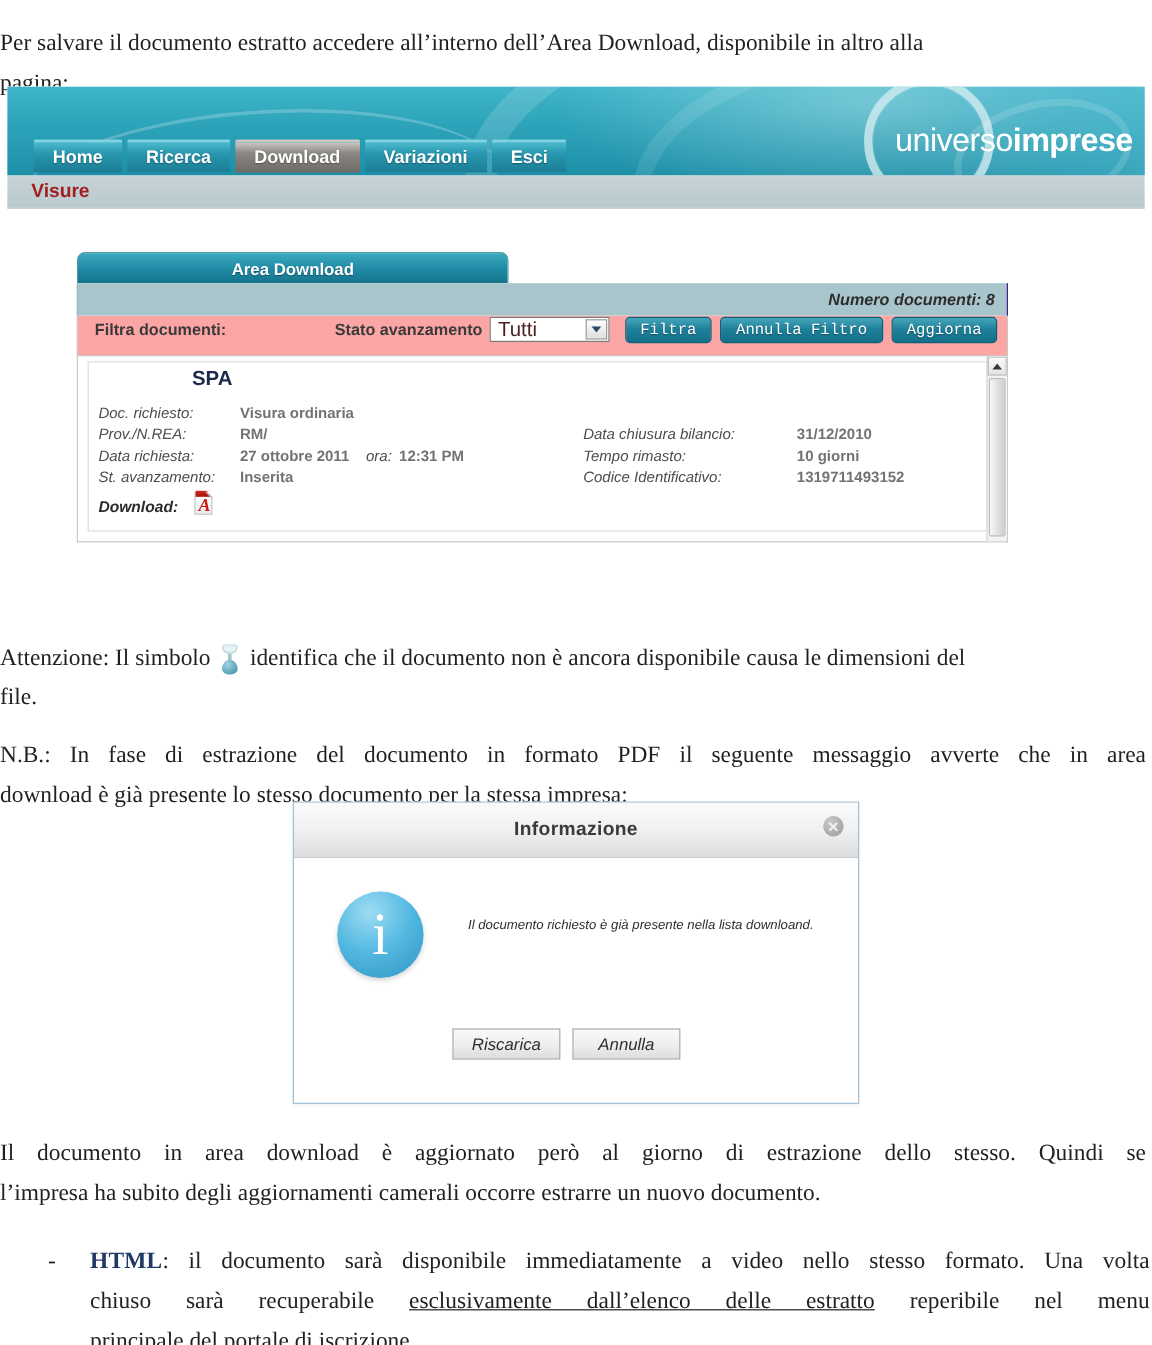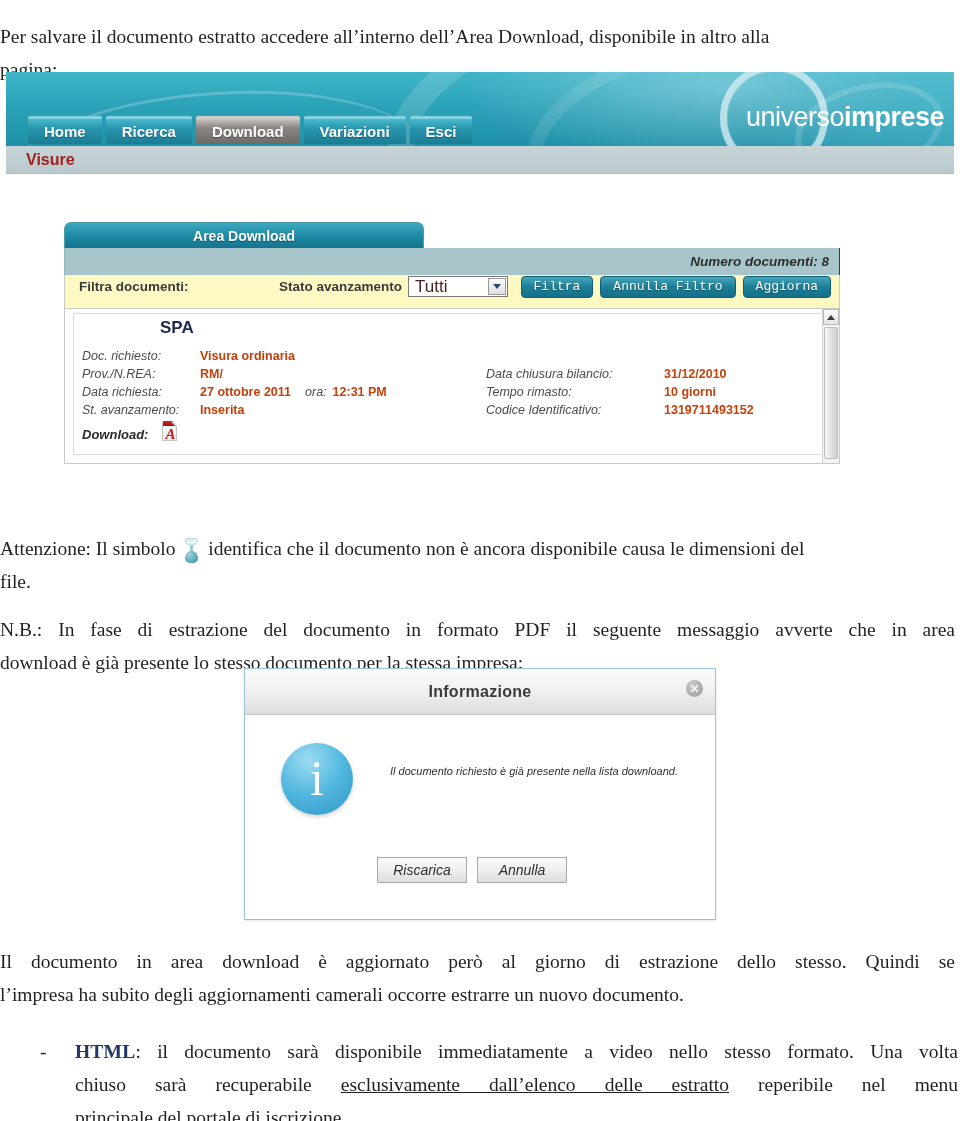--- a/index.html
+++ b/index.html
@@ -175,21 +175,21 @@
   }
 
   .app-body {
     position: relative;
     height: 292px;
     background: #ffffff;
   }
 
   
   .panel {
-    position: absolute; left: 58px; top: 48px;
+    position: absolute; left: 58px; top: 36px;
     width: 776px;
   }
   .panel-tab {
     width: 360px; height: 26px;
     background: linear-gradient(180deg,#3aa9bf 0%,#1f89a3 55%,#15748c 100%);
     border: 1px solid #4f9aa8;
     border-bottom: none;
     border-radius: 7px 7px 0 0;
     display: flex; align-items: center; justify-content: center;
     font-family: "Liberation Sans", sans-serif;
@@ -205,21 +205,21 @@
     display: flex; align-items: center; justify-content: flex-end;
     padding-right: 10px;
   }
   .panel-countbar .count {
     font-family: "Liberation Sans", sans-serif;
     font-size: 13.5px; font-weight: bold; font-style: italic;
     color: #2e2e2e;
   }
   .filterbar {
     height: 34px;
-    background: #fef9c3;
+    background: #fca5a5;
     border: 1px solid #c9c9c9;
     border-top: none;
     display: flex; align-items: center;
     padding: 0 8px 10px 14px;
     gap: 0;
   }
   .filterbar .lbl {
     font-family: "Liberation Sans", sans-serif;
     font-size: 13.5px; font-weight: bold; color: #3a3a3a;
     white-space: nowrap;
@@ -287,21 +287,21 @@
     font-size: 17px; font-weight: bold; color: #1b2a4a;
   }
   .fields {
     position: absolute; left: 8px; top: 33px;
     font-family: "Liberation Sans", sans-serif;
     font-size: 12.5px;
     line-height: 18px;
   }
   .frow { display: flex; align-items: baseline; white-space: nowrap; }
   .fkey { font-style: italic; color: #4c4c4c; width: 118px; }
-  .fval { font-weight: bold; color: #c2410c; }
+  .fval { font-weight: bold; color: #737373; }
   .fkey2 { font-style: italic; color: #4c4c4c; margin: 0 6px 0 14px; }
 
   .fields-right {
     position: absolute; left: 412px; top: 51px;
     font-family: "Liberation Sans", sans-serif;
     font-size: 12.5px;
     line-height: 18px;
   }
   .fields-right .fkey { width: 178px; font-style: italic; }
 

